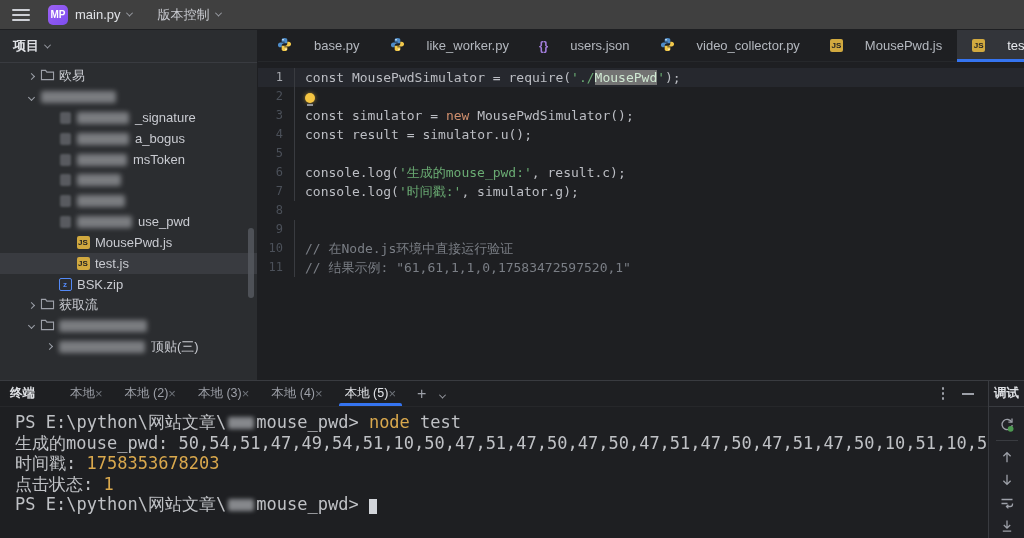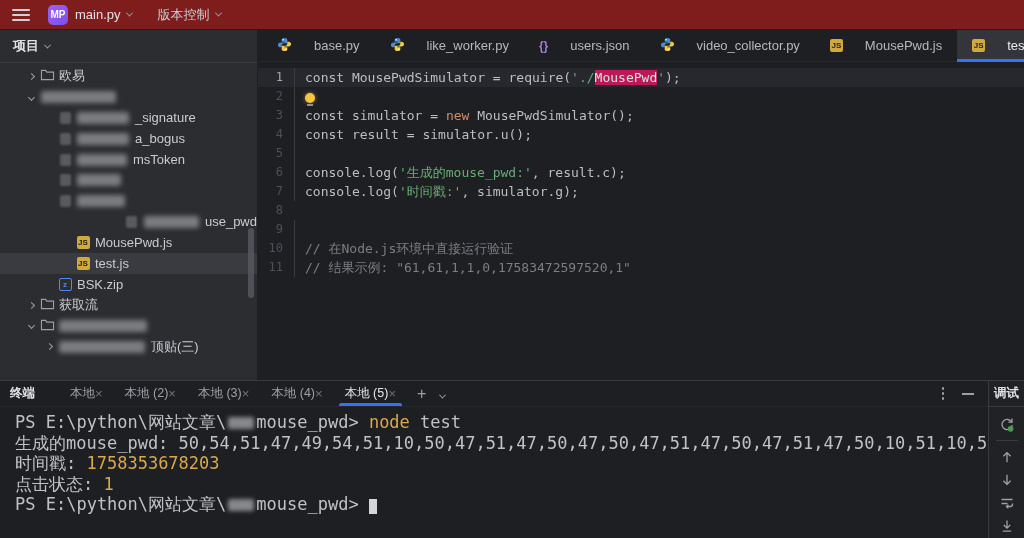--- a/index.html
+++ b/index.html
@@ -1,21 +1,21 @@
 <!DOCTYPE html>
 <html><head>
 <meta charset="utf-8">
 <style>
   * { box-sizing: border-box; margin: 0; padding: 0; }
   html,body { width:1024px; height:538px; background:#1e1f22; overflow:hidden;
     font-family:"Liberation Sans","DejaVu Sans",sans-serif; color:#bcbec4; }
   #app { width:1024px; height:538px; display:flex; flex-direction:column; position:relative; }
 
   
-  .topbar { height:30px; flex:none; background:#7f1d1d; display:flex; align-items:center;
+  .topbar { height:30px; flex:none; background:#404040; display:flex; align-items:center;
     padding:0 12px; border-bottom:1px solid #1e1f22; }
   .hamburger { width:18px; display:flex; flex-direction:column; gap:3px; margin-right:18px; cursor:pointer; }
   .hamburger i { display:block; height:2px; background:#ced0d6; border-radius:1px; }
   .badge { width:20px; height:20px; border-radius:5px; background:linear-gradient(135deg,#9d62f2,#7d4df0);
     color:#fff; font-size:10px; font-weight:bold; display:flex; align-items:center; justify-content:center; margin-right:7px; }
   .proj-name { color:#dfe1e5; font-size:13px; }
   .chev { display:inline-block; width:5px; height:5px; border-right:1.5px solid #9da0a8;
     border-bottom:1.5px solid #9da0a8; transform:rotate(45deg) translate(-1px,-1px); margin-left:6px; }
   .vcs { margin-left:26px; font-size:13px; color:#c9cbd1; display:flex; align-items:center; }
 
@@ -61,21 +61,21 @@
   .code { flex:1; padding-top:6px; font-family:"DejaVu Sans Mono","Liberation Mono",monospace;
     font-size:13px; overflow:hidden; }
   .code-row { display:flex; height:19px; line-height:19px; }
   .code-row.caret { background:#26282e; }
   .code-row .ln { width:36px; flex:none; text-align:right; padding-right:11px; color:#4b5059; font-size:12px; }
   .code-row.caret .ln { color:#a6a8ae; }
   .code-row .ct { border-left:1px solid #393b40; padding-left:10px; white-space:pre; color:#bcbec4; }
   .tk-kw { color:#cf8e6d; }
   .tk-str { color:#6aab73; }
   .tk-comment { color:#7a7e85; }
-  .tk-sel { background:#be185d; color:#cfe8d2; }
+  .tk-sel { background:#737373; color:#cfe8d2; }
   .tk-warn { text-decoration:underline wavy #55705c 1px; text-underline-offset:3px; }
   .bulb { display:inline-block; width:10px; height:10px; border-radius:50%; background:#f5c542;
     position:relative; top:2px; box-shadow:0 0 4px rgba(245,197,66,.55); }
   .bulb::after { content:''; position:absolute; left:2px; bottom:-3px; width:6px; height:2.5px; background:#8f9197; }
 
   
   .terminal { flex:1; border-top:1px solid #393b40; display:flex; min-height:0; }
   .term-main { flex:1; display:flex; flex-direction:column; min-width:0; }
   .term-header { height:26px; flex:none; display:flex; align-items:center; padding:0 10px;
     font-size:12.5px; border-bottom:1px solid rgba(255,255,255,.04); }
@@ -185,21 +185,21 @@
             </span>
             <span class="blurbox" style="width: 44px;"></span>
           </div>
           <div class="tree-row" style="padding-left: 42px;">
             <span class="tr-chev"></span>
             <span class="tr-icon">
               <span class="file-ic"></span>
             </span>
             <span class="blurbox" style="width: 48px;"></span>
           </div>
-          <div class="tree-row" style="padding-left: 42px; justify-content: flex-end;">
+          <div class="tree-row" style="padding-left: 42px;">
             <span class="tr-chev"></span>
             <span class="tr-icon">
               <span class="file-ic"></span>
             </span>
             <span class="blurbox" style="width: 55px;"></span>
             <span class="tr-label">use_pwd</span>
           </div>
           <div class="tree-row" style="padding-left: 60px;">
             <span class="tr-chev"></span>
             <span class="tr-icon">

